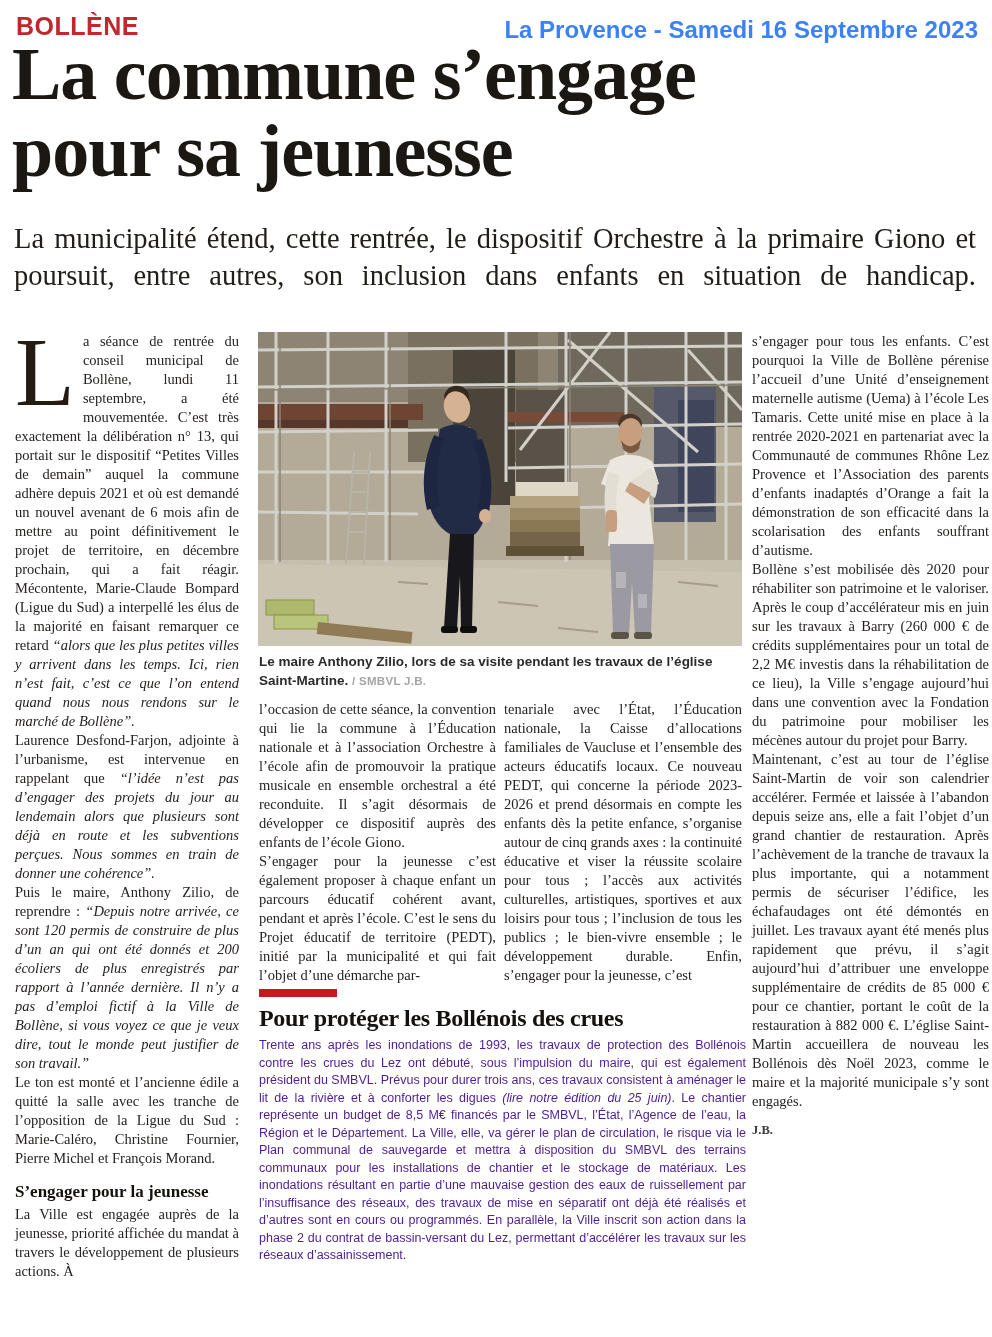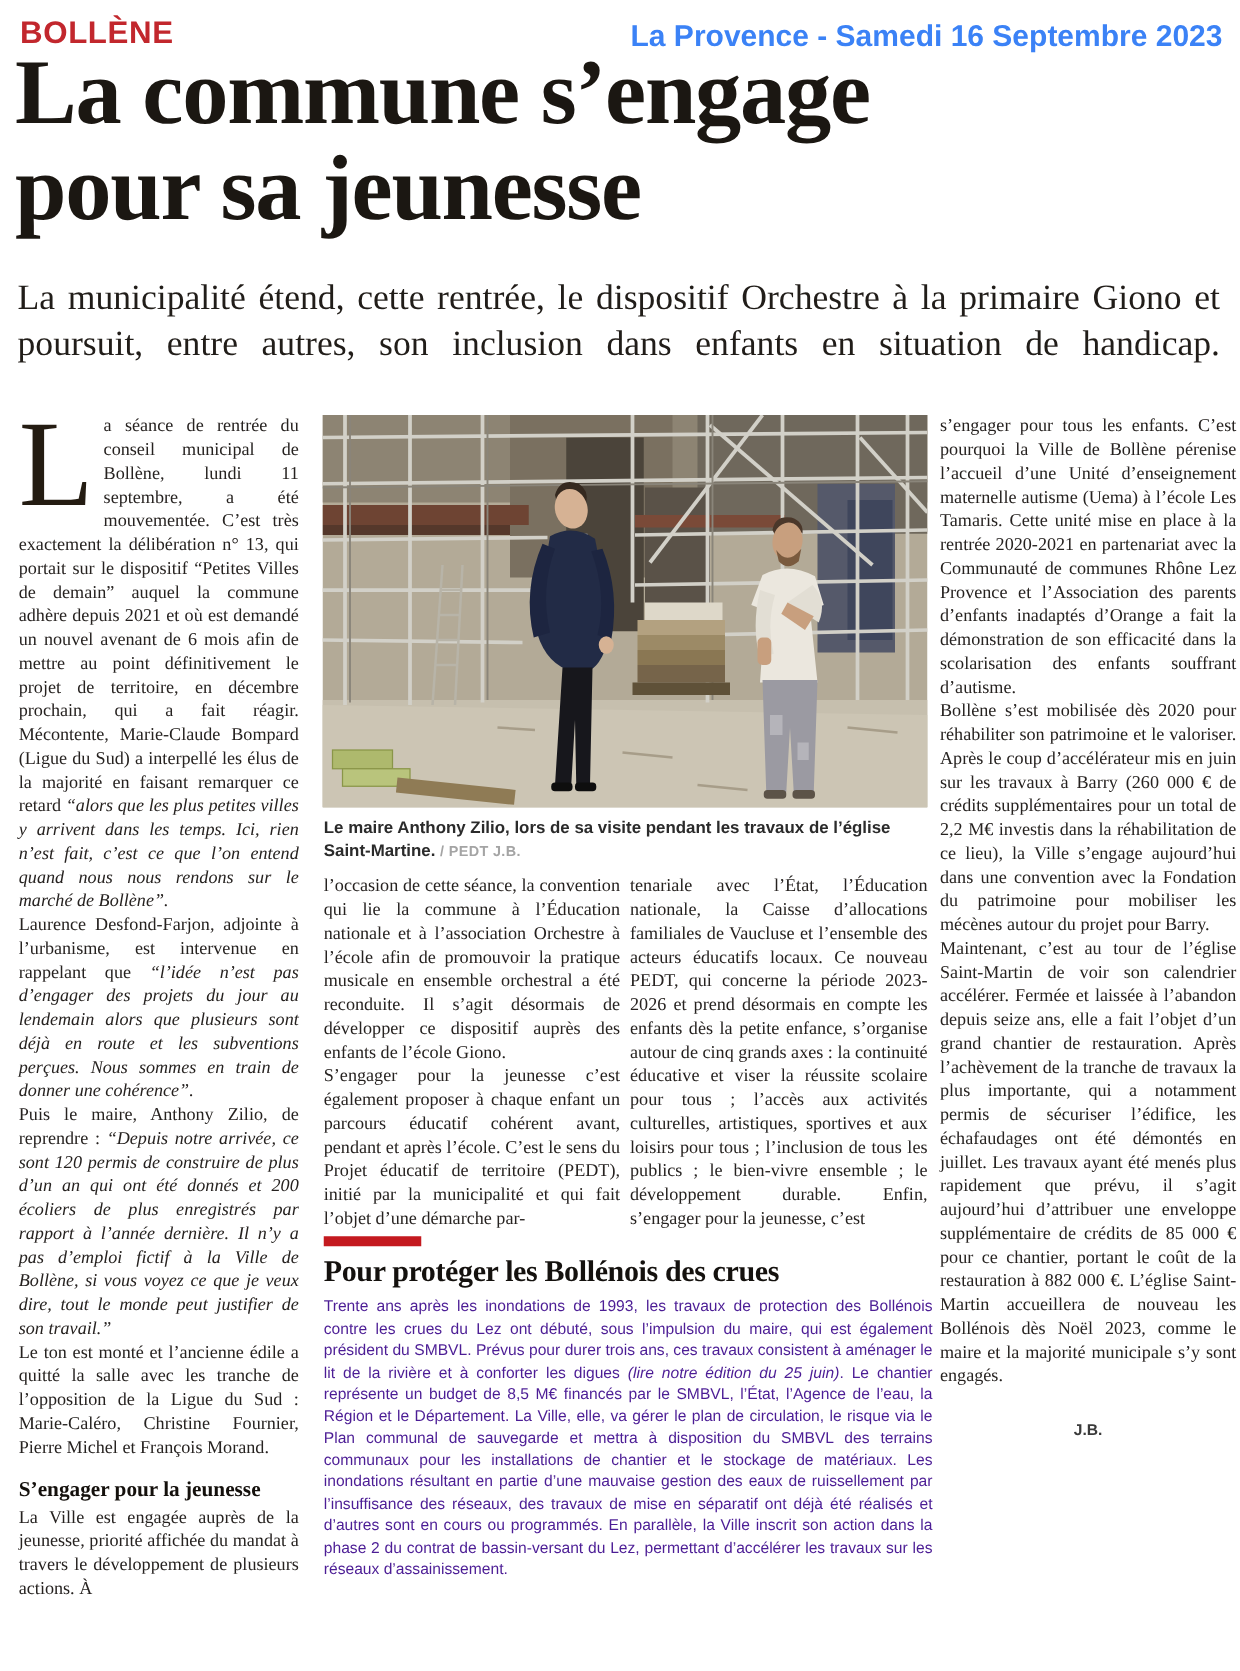--- a/index.html
+++ b/index.html
@@ -25,22 +25,22 @@
   .photo-wrap{position:absolute;left:258px;top:332px;width:484px;height:314px;}
   .caption{position:absolute;left:259px;top:652px;width:478px;
            font-family:"Liberation Sans",sans-serif;font-weight:bold;font-size:13.5px;
            line-height:19px;color:#2b2b2b;text-align:left;}
   .caption .credit{color:#a4a4a4;font-size:11.5px;letter-spacing:.3px;}
   .infobox{position:absolute;left:259px;top:989px;width:487px;}
   .redbar{width:78px;height:8px;background:#c41a1f;margin:0 0 8px 0;}
   .box-title{margin:0 0 6px 0;font-size:24px;line-height:26px;font-weight:700;color:#14110e;letter-spacing:-.3px;}
   .box-text{margin:0;font-family:"Liberation Sans",sans-serif;font-size:12.5px;line-height:17.5px;
             color:#4c1d95;text-align:justify;}
-  .signature{text-align:center;font-family:Liberation Sans, sans-serif;font-weight:bold;
-             font-size:12.5px;color:#3a3a3a;margin-top:24px;}
+  .signature{text-align:left;font-family:Liberation Serif, serif;font-weight:bold;
+             font-size:12.5px;color:#3a3a3a;margin-top:10px;}
 </style>
 </head>
 <body>
 
 <div class="page">
 
   <div class="kicker">BOLLÈNE</div>
   <div class="dateline">La Provence - Samedi 16 Septembre 2023</div>
 
   <h1 class="headline"><span>La commune s’engage</span><br><span>pour sa jeunesse</span></h1>
@@ -149,21 +149,21 @@
       <g stroke="#a79d89" stroke-width="2">
         <line x1="140" y1="250" x2="170" y2="252"></line>
           <line x1="240" y1="270" x2="280" y2="274"></line>
         <line x1="420" y1="250" x2="460" y2="254"></line>
           <line x1="300" y1="296" x2="340" y2="300"></line>
       </g>
     </svg>
   </div>
 
   <div class="caption"><span>Le maire Anthony Zilio, lors de sa visite pendant les travaux de l’église Saint-Martine.</span>
-    <span class="credit">/ PEDT J.B.</span></div>
+    <span class="credit">/ SMBVL J.B.</span></div>
 
   <div class="col col-mid1">
     <p>l’occasion de cette séance, la convention qui lie la commune à l’Éducation nationale et à l’association Orchestre à l’école afin de promouvoir la pratique musicale en ensemble orchestral a été reconduite. Il s’agit désormais de développer ce dispositif auprès des enfants de l’école Giono.</p>
     <p>S’engager pour la jeunesse c’est également proposer à chaque enfant un parcours éducatif cohérent avant, pendant et après l’école. C’est le sens du Projet éducatif de territoire (PEDT), initié par la municipalité et qui fait l’objet d’une démarche par-</p>
   </div>
 
   <div class="col col-mid2">
     <p>tenariale avec l’État, l’Éducation nationale, la Caisse d’allocations familiales de Vaucluse et l’ensemble des acteurs éducatifs locaux. Ce nouveau PEDT, qui concerne la période 2023-2026 et prend désormais en compte les enfants dès la petite enfance, s’organise autour de cinq grands axes : la continuité éducative et viser la réussite scolaire pour tous ; l’accès aux activités culturelles, artistiques, sportives et aux loisirs pour tous ; l’inclusion de tous les publics ; le bien-vivre ensemble ; le développement durable. Enfin, s’engager pour la jeunesse, c’est</p>
   </div>
 

